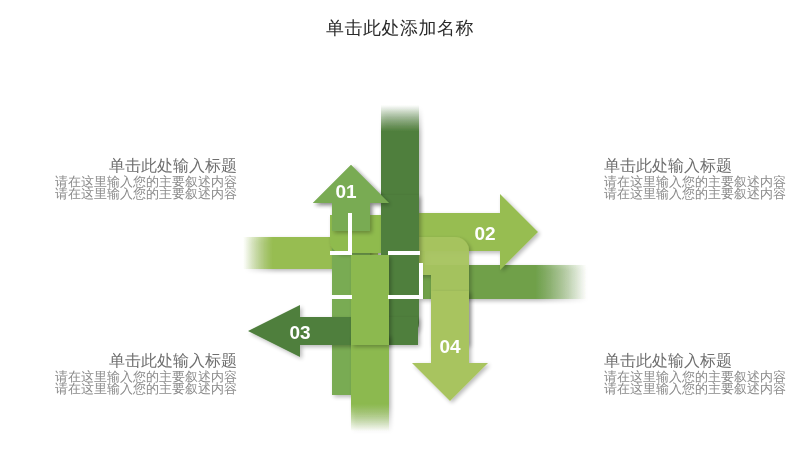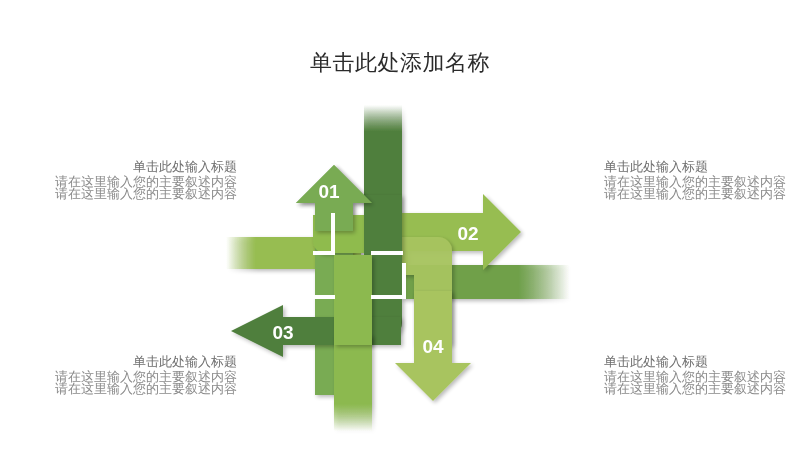--- a/index.html
+++ b/index.html
@@ -23,60 +23,60 @@
     background: #ffffff;
   }
 
   
   .slide-title {
     position: absolute;
     top: 16px;
     left: 0;
     width: 800px;
     text-align: center;
-    font-size: 22px;
+    font-size: 18px;
     line-height: 24px;
     color: #2b2b2b;
     font-weight: 400;
     letter-spacing: 0.5px;
     white-space: nowrap;
-    margin-top: 35px;
   }
 
   
   .text-block {
     position: absolute;
     width: 190px;
   }
   .text-block .tb-heading {
-    font-size: 13px;
+    font-size: 16px;
     line-height: 18px;
     color: #6e6e6e;
     font-weight: 400;
     white-space: nowrap;
+    font-family: Liberation Mono, monospace;
   }
   .text-block .tb-line {
     font-size: 13px;
     line-height: 12px;
     color: #8a8a8a;
     white-space: nowrap;
   }
 
   .tb-left  { text-align: right; }
   .tb-right { text-align: left;  }
 
   #tb-top-left     { left: 47px;  top: 158px; }
   #tb-top-right    { left: 604px; top: 158px; }
   #tb-bottom-left  { left: 47px;  top: 353px; }
   #tb-bottom-right { left: 604px; top: 353px; }
 
   
   .diagram {
     position: absolute;
-    left: 221px;
+    left: 238px;
     top: 95px;
     width: 350px;
     height: 340px;
   }
   .diagram svg { display: block; }
   .num-label {
     font-family: "Liberation Sans", "DejaVu Sans", sans-serif;
     font-size: 19px;
     font-weight: 700;
     fill: #ffffff;

